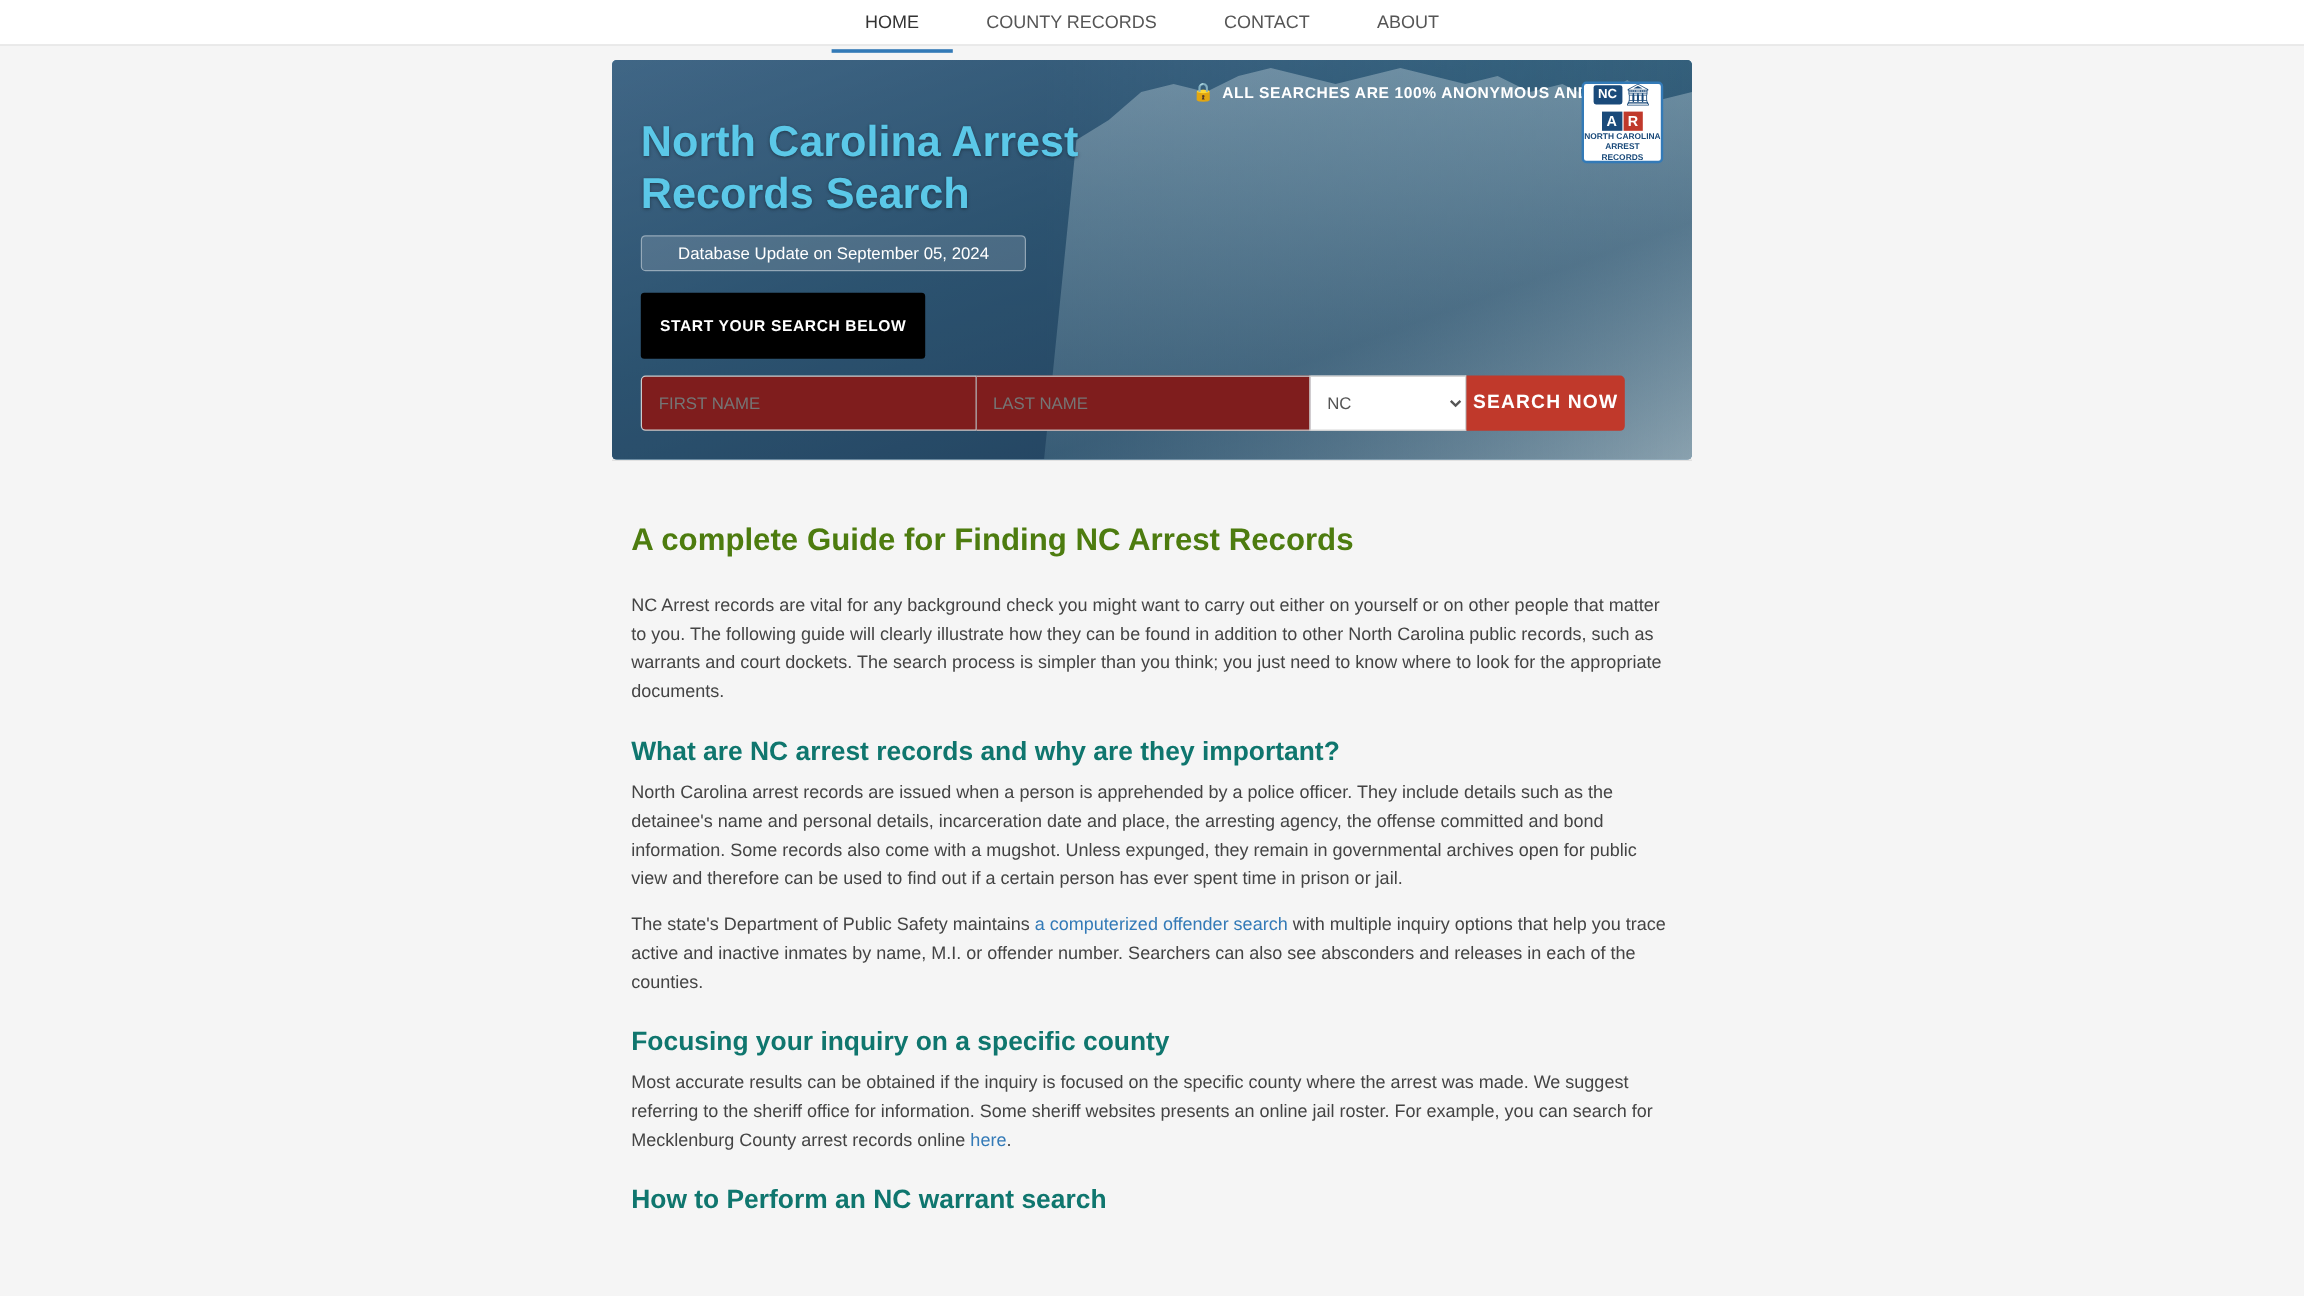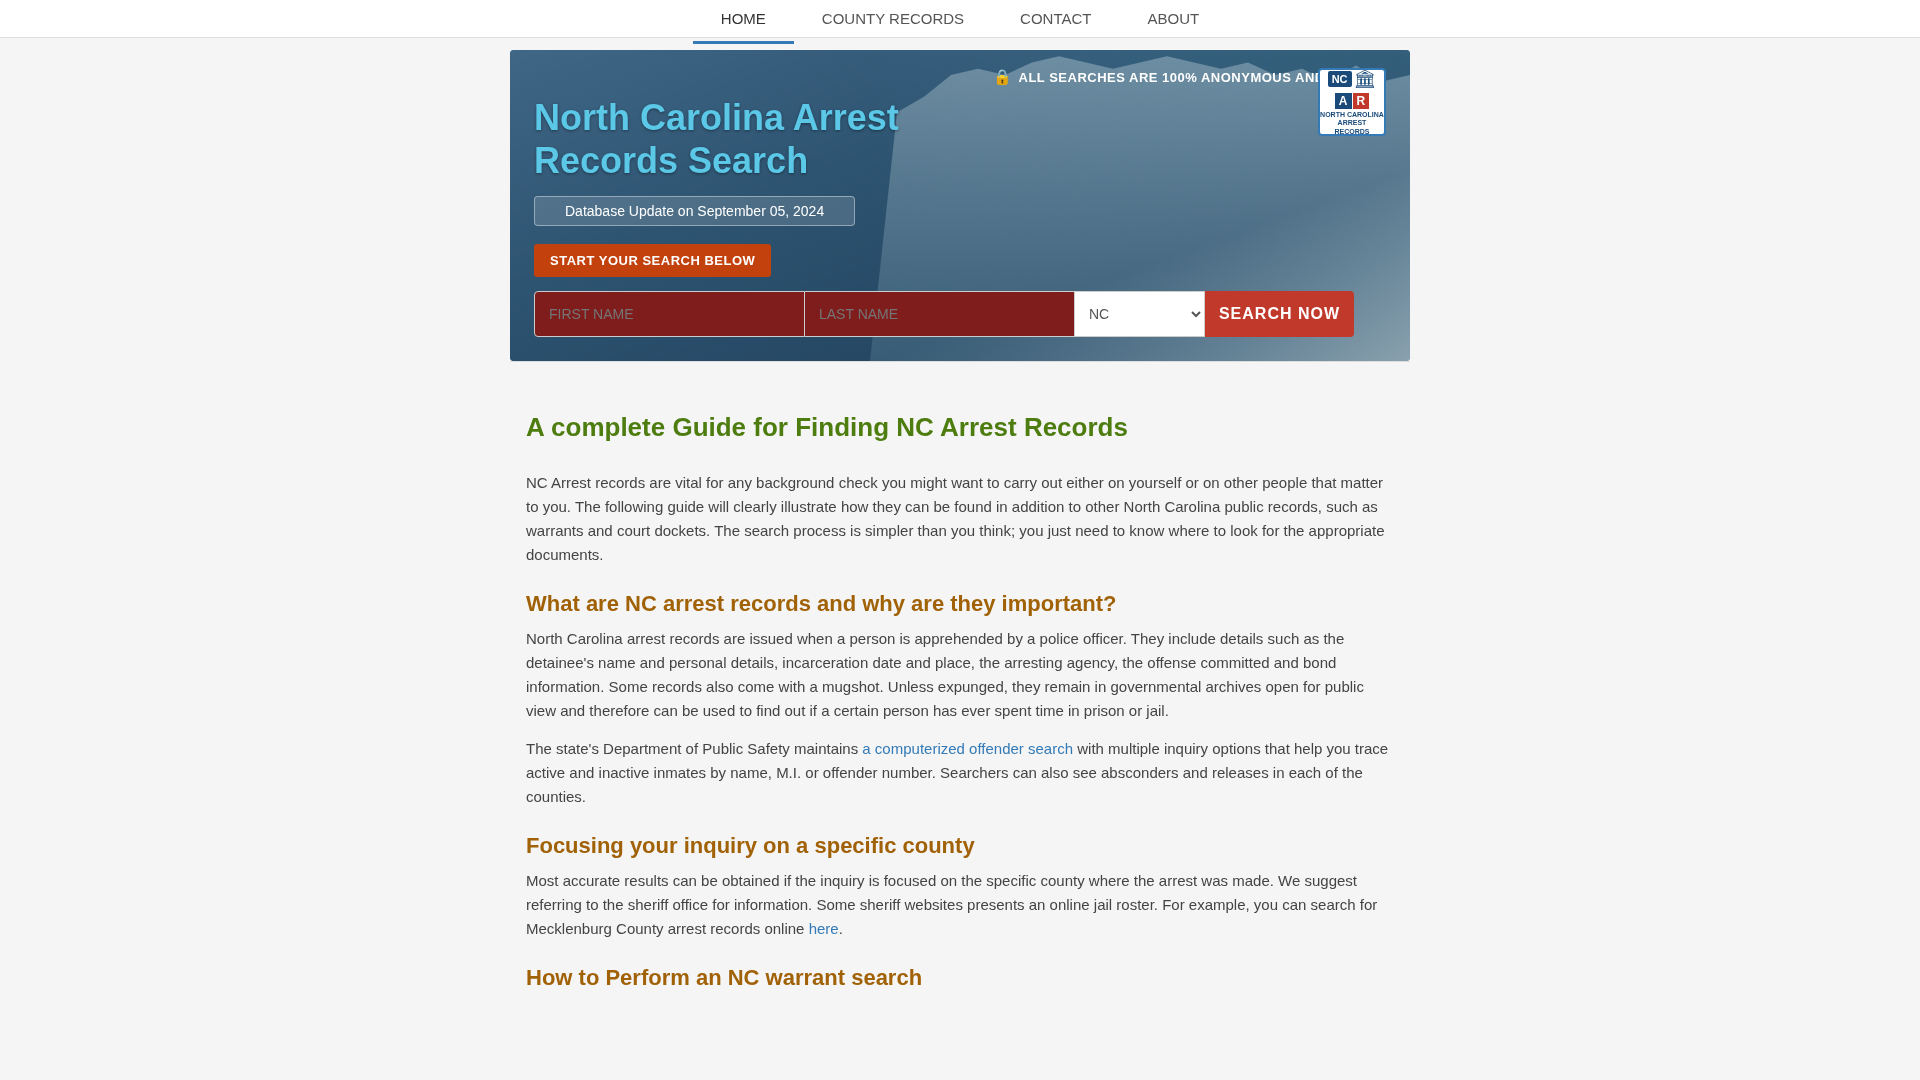--- a/index.html
+++ b/index.html
@@ -157,25 +157,25 @@
       background: rgba(255,255,255,0.15);
       border: 1px solid rgba(255,255,255,0.4);
       color: #fff;
       font-size: 14px;
       padding: 6px 30px;
       border-radius: 4px;
       margin-bottom: 18px;
     }
     .search-label {
       display: inline-block;
-      background: #c2410c;
+      background: #000000;
       color: #fff;
       font-size: 13px;
       font-weight: 700;
-      padding: 9px 16px;
+      padding: 20px 16px;
       border-radius: 3px;
       margin-bottom: 14px;
       letter-spacing: 0.5px;
     }
     .search-bar {
       display: flex;
       gap: 0;
       margin-bottom: 24px;
       width: 100%;
       max-width: 820px;
@@ -197,21 +197,21 @@
       border: 1px solid #ccc;
       border-left: none;
       background: #fff;
       padding: 0 10px;
       font-size: 14px;
       color: #555;
       outline: none;
       cursor: pointer;
     }
     .search-bar .search-btn {
-      width: 149px;
+      width: 132px;
       height: 46px;
       background: #c0392b;
       color: #fff;
       border: none;
       font-size: 16px;
       font-weight: 700;
       letter-spacing: 1px;
       cursor: pointer;
       border-radius: 0 4px 4px 0;
       transition: background 0.2s;
@@ -232,21 +232,21 @@
     .content p {
       font-size: 15px;
       line-height: 1.6;
       color: #444;
       margin-bottom: 14px;
     }
     .content h2 {
       font-size: 22px;
       font-weight: 700;
       margin: 24px 0 10px;
-      color: #a16207;
+      color: #0f766e;
     }
     .content a {
       color: #337ab7;
       text-decoration: none;
     }
     .divider {
       border: none;
       border-top: 1px solid #ddd;
       margin: 0 auto 20px;
       max-width: 900px;

